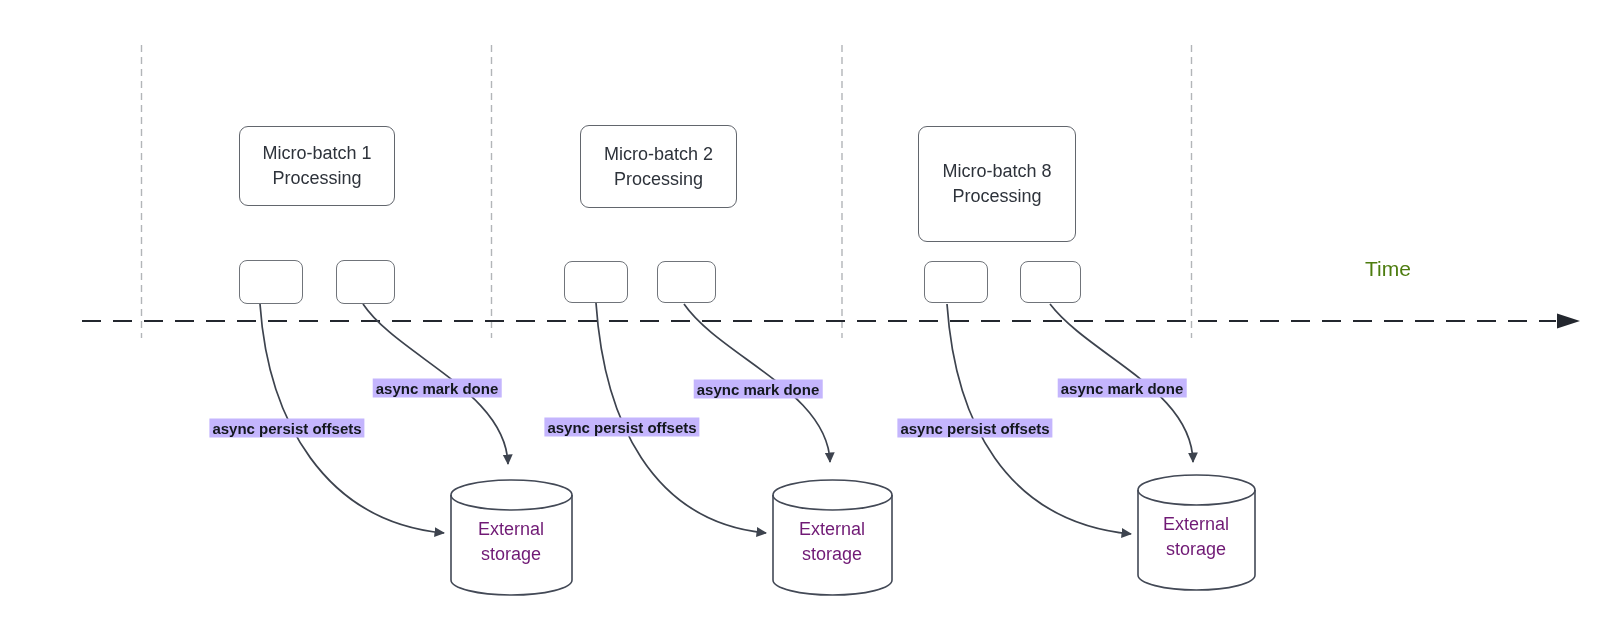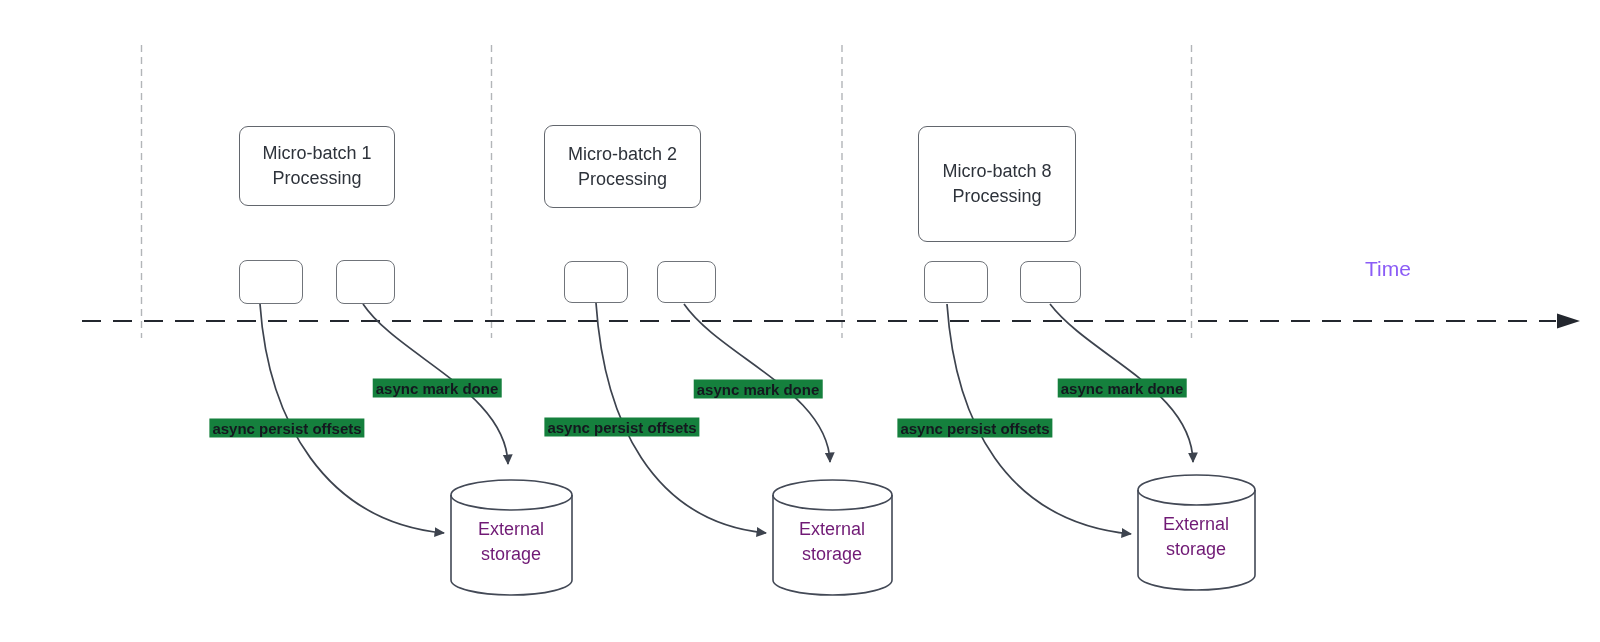--- a/index.html
+++ b/index.html
@@ -42,21 +42,21 @@
     z-index: 2;
     box-sizing: border-box;
     background: #ffffff;
     border: 1.5px solid #70747a;
     border-radius: 8px;
   }
   .edge-label {
     position: absolute;
     z-index: 3;
     transform: translate(-50%, -50%);
-    background: #15803d;
+    background: #c4b5fd;
     padding: 1px 3px;
     font-size: 15px;
     font-weight: bold;
     color: #14181f;
     white-space: nowrap;
   }
   .cyl-text {
     position: absolute;
     z-index: 2;
     transform: translateX(-50%);
@@ -64,21 +64,21 @@
     line-height: 25px;
     color: #701a75;
     text-align: center;
     white-space: nowrap;
   }
   .axis-label {
     position: absolute;
     z-index: 2;
     transform: translate(-50%, -50%);
     font-size: 21px;
-    color: #8b5cf6;
+    color: #4d7c0f;
     white-space: nowrap;
   }
   .line-span { display: block; }
 </style>
 </head>
 <body>
 
 <div class="stage">
 
   <svg class="layer" width="1600" height="642" viewBox="0 0 1600 642">
@@ -125,21 +125,21 @@
   </div>
   <div class="task-box" style="left:239px; top:260px; width:64px; height:44px;"></div>
   <div class="task-box" style="left:336px; top:260px; width:59px; height:44px;"></div>
   <div class="edge-label" style="left:287px; top:428px;">async persist offsets</div>
   <div class="edge-label" style="left:437px; top:388px;">async mark done</div>
   <div class="cyl-text" style="left:511px; top:517px;">
     <span class="line-span">External</span>
     <span class="line-span">storage</span>
   </div>
 
-  <div class="main-box" style="left:544px; top:125px; width:157px; height:83px;">
+  <div class="main-box" style="left:580px; top:125px; width:157px; height:83px;">
     <span class="line-span">Micro-batch 2</span>
     <span class="line-span">Processing</span>
   </div>
   <div class="task-box" style="left:564px; top:261px; width:64px; height:42px;"></div>
   <div class="task-box" style="left:657px; top:261px; width:59px; height:42px;"></div>
   <div class="edge-label" style="left:622px; top:427px;">async persist offsets</div>
   <div class="edge-label" style="left:758px; top:389px;">async mark done</div>
   <div class="cyl-text" style="left:832px; top:517px;">
     <span class="line-span">External</span>
     <span class="line-span">storage</span>

